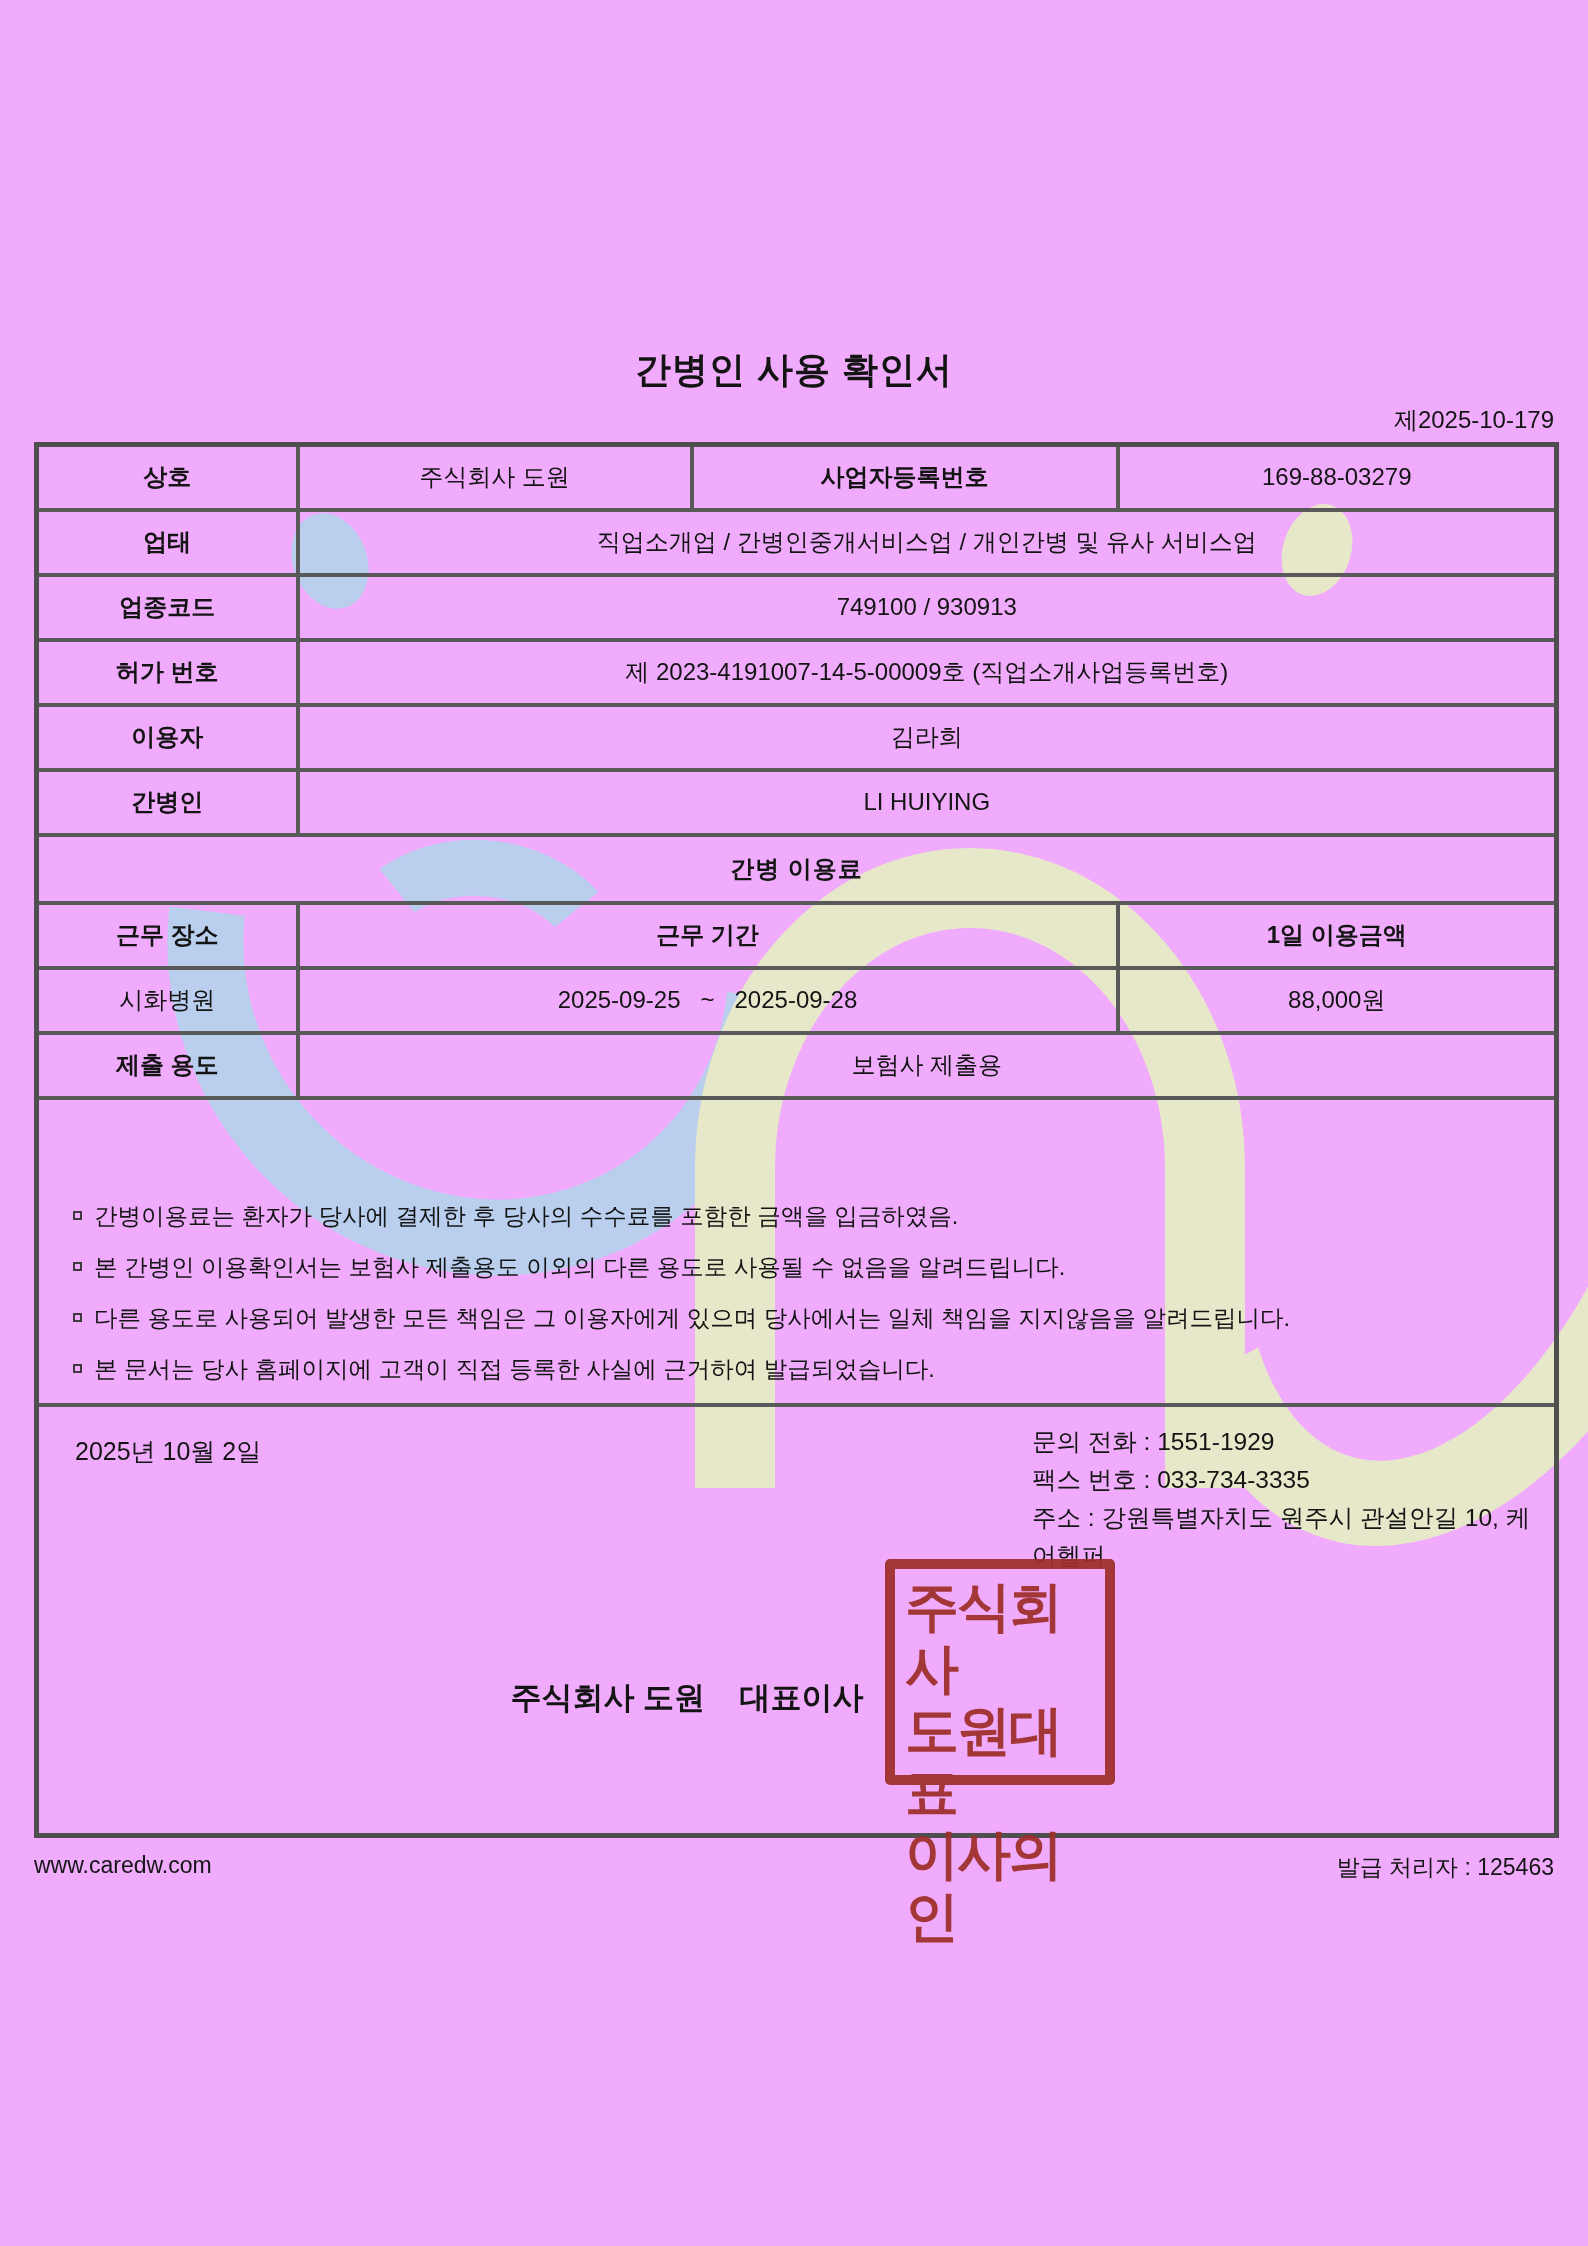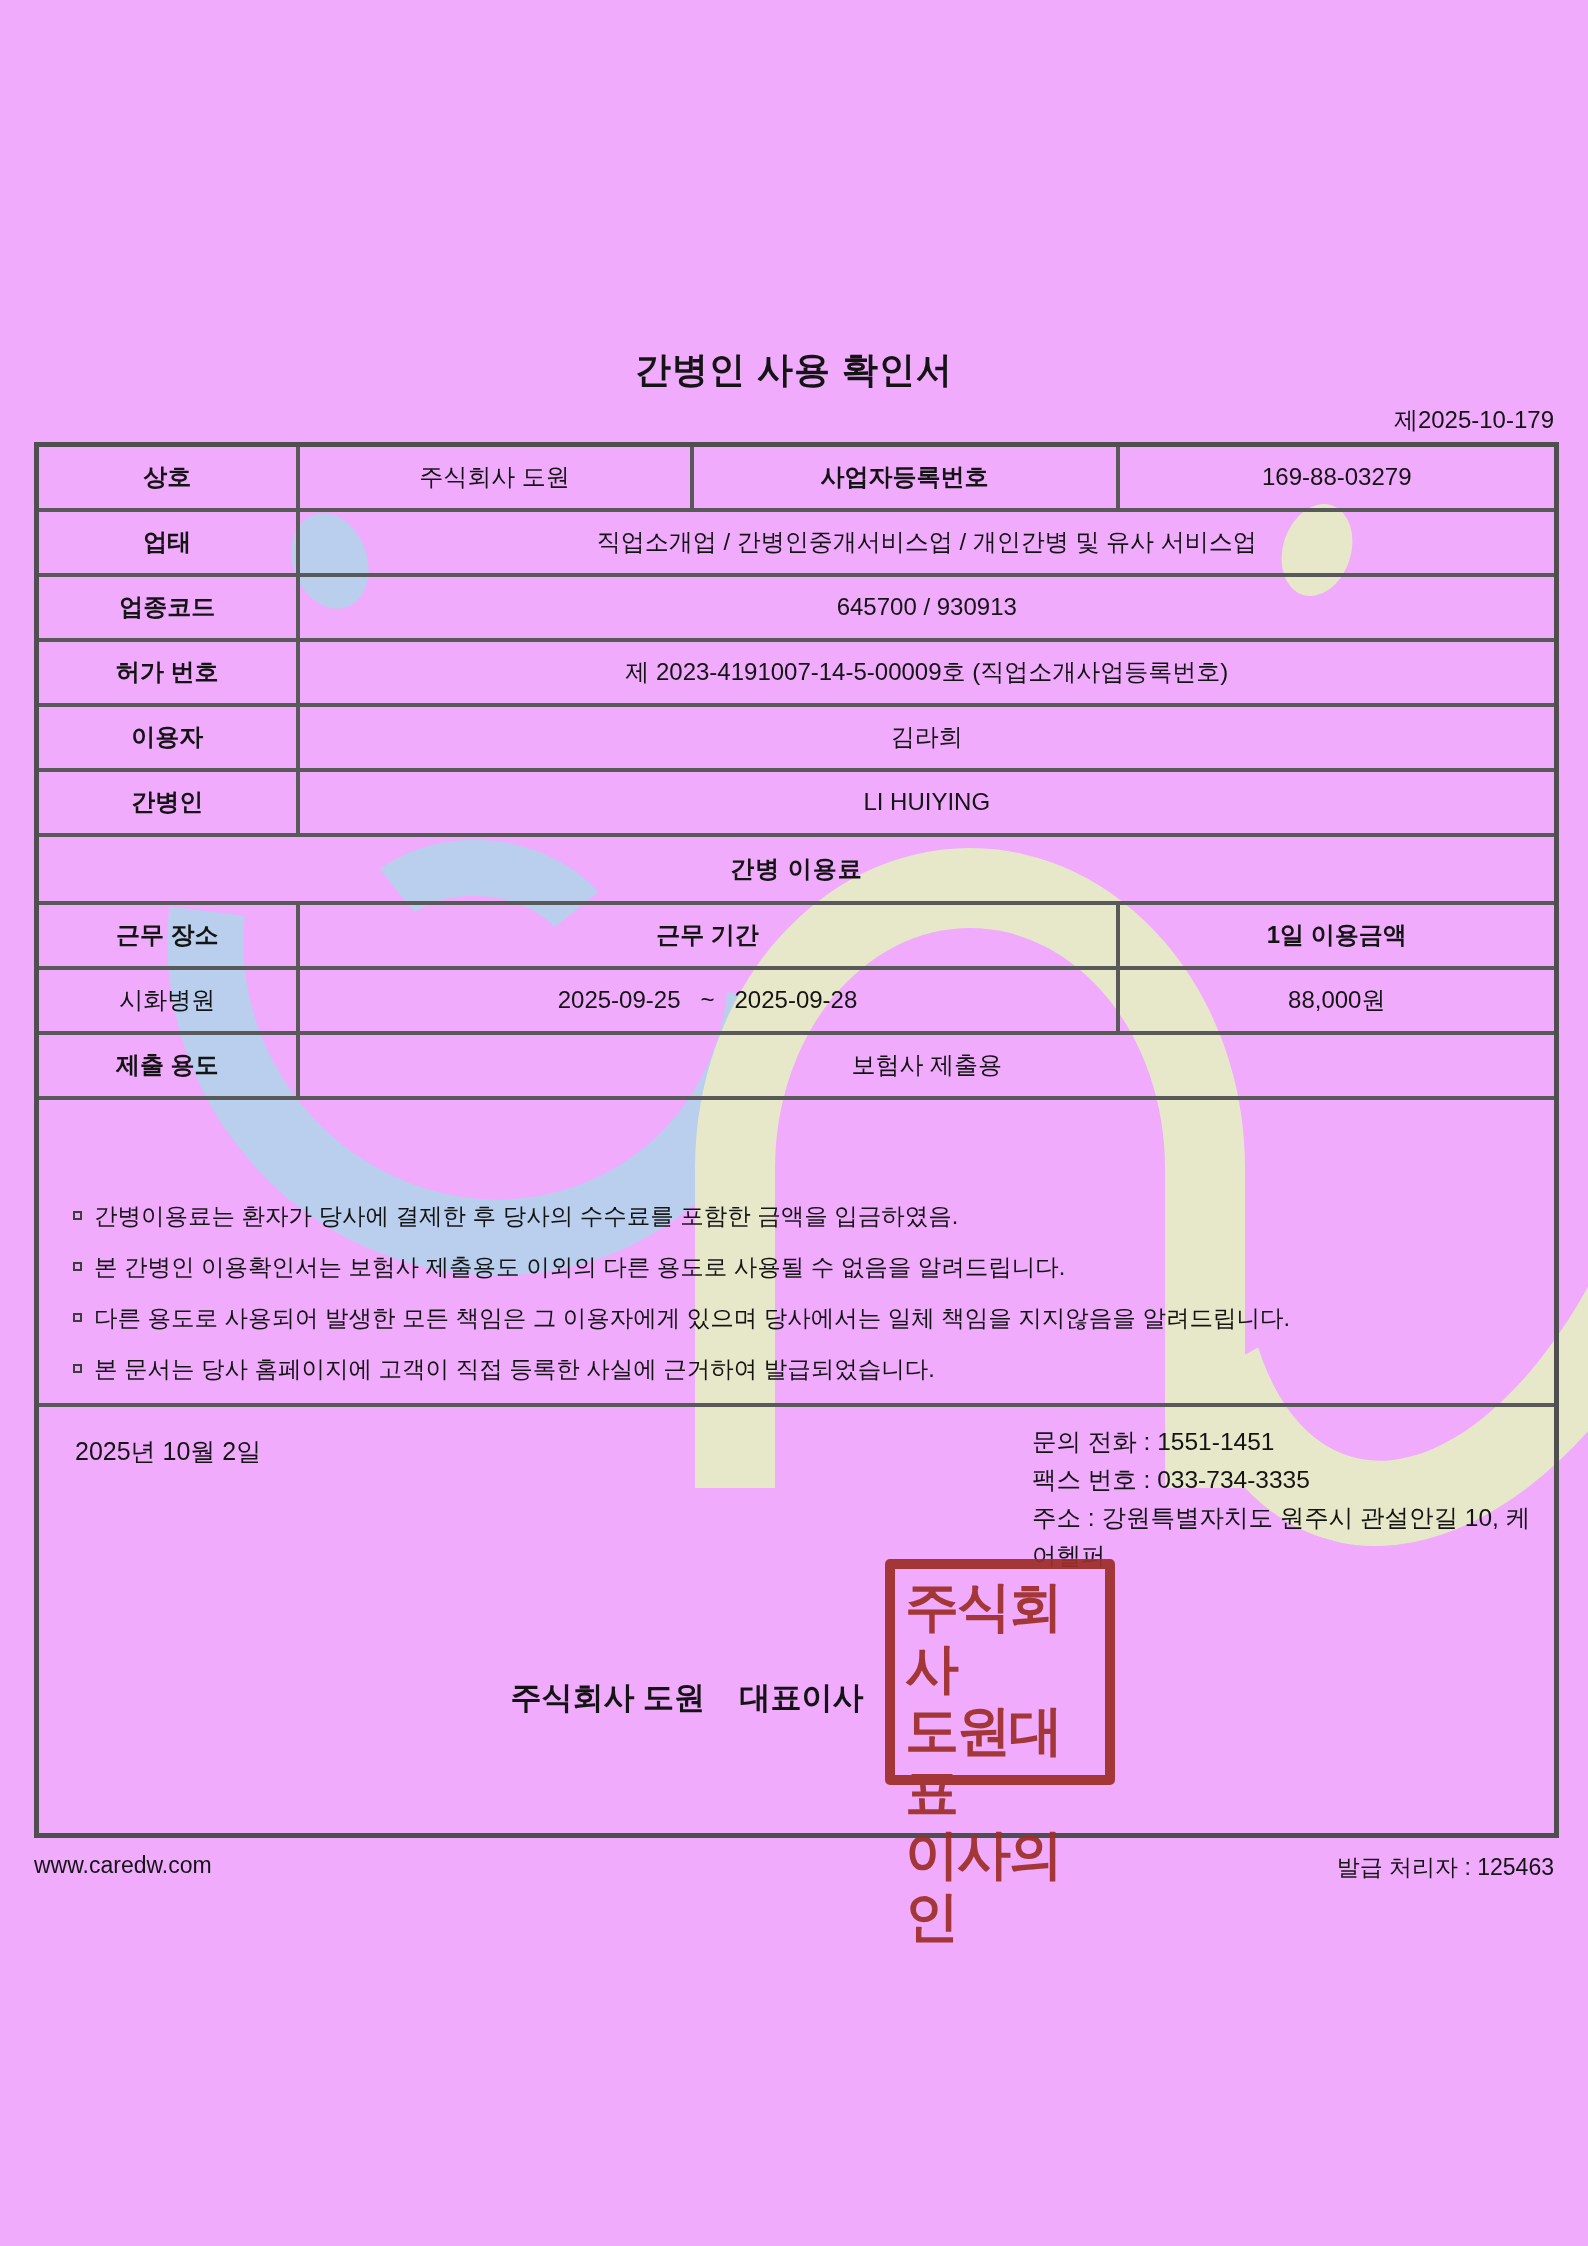--- a/index.html
+++ b/index.html
@@ -102,21 +102,21 @@
         <td>169-88-03279</td>
       </tr>
 
       <tr class="r">
         <td class="lbl">업태</td>
         <td colspan="3">직업소개업 / 간병인중개서비스업 / 개인간병 및 유사 서비스업</td>
       </tr>
 
       <tr class="r">
         <td class="lbl">업종코드</td>
-        <td colspan="3">645700 / 930913</td>
+        <td colspan="3">749100 / 930913</td>
       </tr>
 
       <tr class="r">
         <td class="lbl">허가 번호</td>
         <td colspan="3">제 2023-4191007-14-5-00009호 (직업소개사업등록번호)</td>
       </tr>
 
       <tr class="r">
         <td class="lbl">이용자</td>
         <td colspan="3">김라희</td>
@@ -170,21 +170,21 @@
                 </div>
           </div>
         </td>
       </tr>
 
       <tr>
         <td colspan="4" class="bottom-cell">
           <div class="bottom-box">
             <div class="issue-date">2025년 10월 2일</div>
             <div class="contact">
-              <div>문의 전화 : 1551-1451</div>
+              <div>문의 전화 : 1551-1929</div>
               <div>팩스 번호 : 033-734-3335</div>
               <div>주소 : 강원특별자치도 원주시 관설안길 10, 케어헬퍼</div>
             </div>
             <div class="signature">주식회사 도원    대표이사</div>
             <div class="stamp">
               <div class="stamp-line">
                     <span>주식회사</span>
                   </div>
               <div class="stamp-line">
                     <span>도원대표</span>

